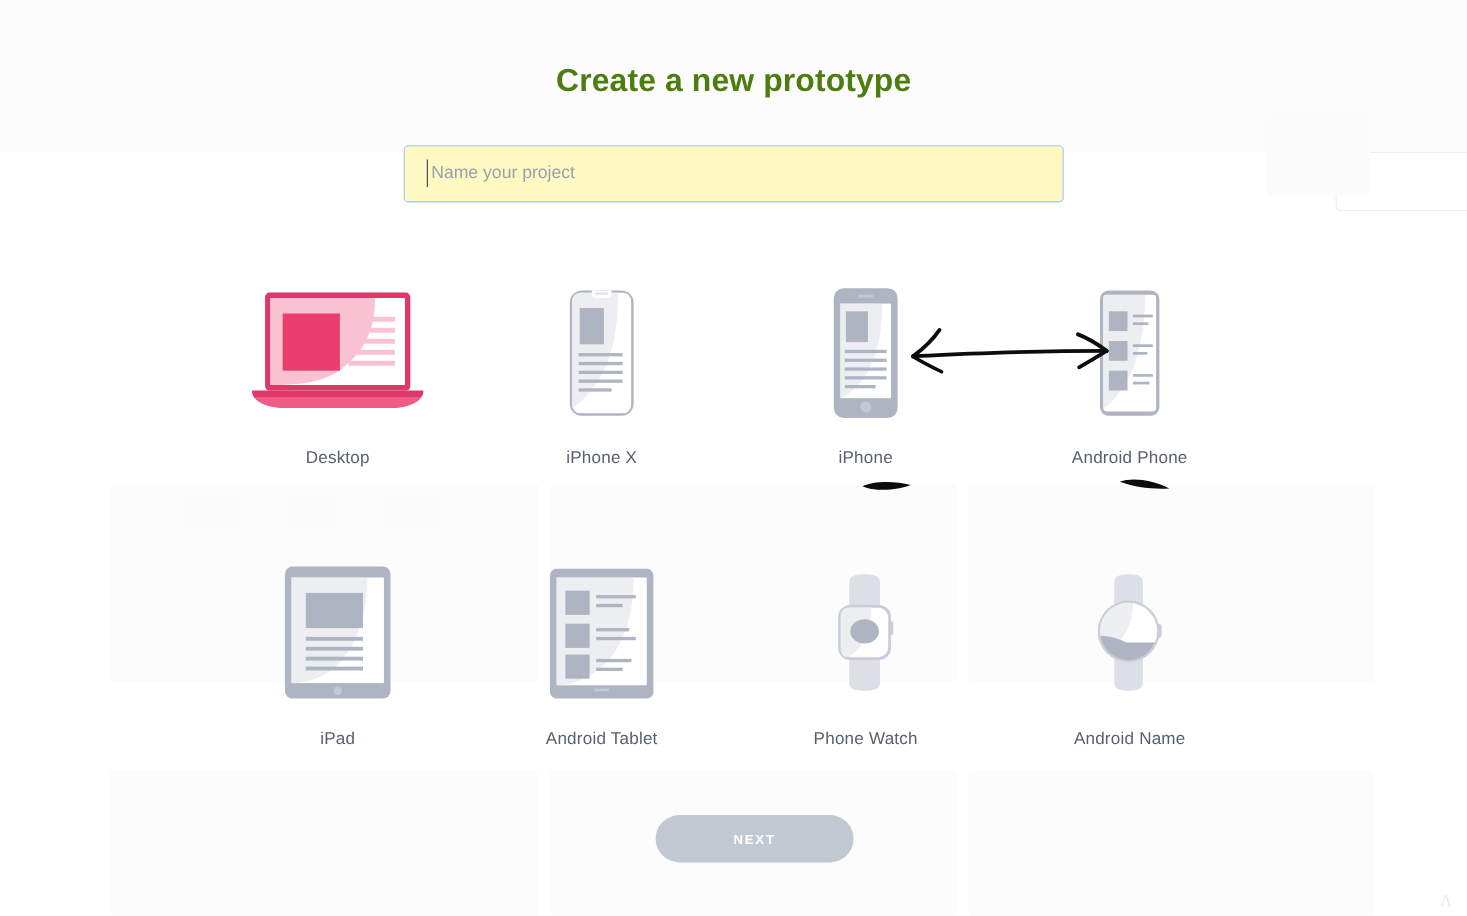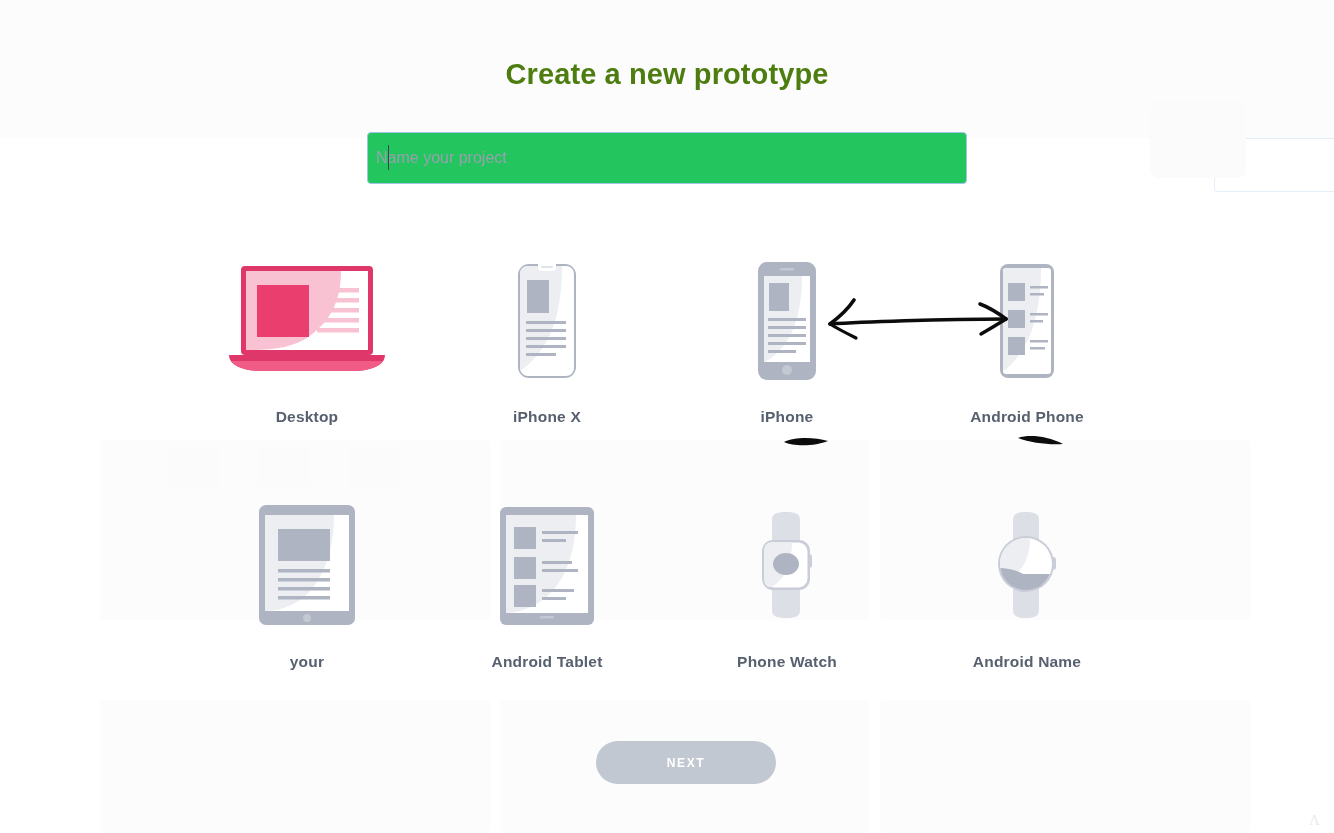--- a/index.html
+++ b/index.html
@@ -88,43 +88,42 @@
     margin-top: 41px;
     width: 600px;
     height: 52px;
     position: relative;
   }
   .name-input {
     width: 100%;
     height: 100%;
     border: 1px solid #9ec5e8;
     border-radius: 4px;
-    background: #22c55e;
+    background: #fef9c3;
     font-family: "Liberation Sans", sans-serif;
     font-size: 16px;
     color: #45505f;
-    padding: 0 8px;
+    padding: 0 24px;
     outline: none;
   }
   .name-input::placeholder { color: #98a1ad; }
   .caret {
     position: absolute;
     left: 21px; top: 13px;
     width: 1px; height: 25px;
     background: #3b4450;
   }
 
   
   .grid {
     margin-top: 62px;
     width: 960px;
     display: grid;
     grid-template-columns: repeat(4, 1fr);
-    row-gap: 5px;
-    font-weight: bold;
+    row-gap: 15px;
   }
   .cell {
     display: flex;
     flex-direction: column;
     align-items: center;
     cursor: pointer;
     position: relative;
     height: 240px;
   }
   .art {
@@ -336,21 +335,21 @@
               <g fill="#aeb4c2">
                 <rect x="26" y="68" width="52" height="3.5"></rect>
                 <rect x="26" y="77" width="52" height="3.5"></rect>
                 <rect x="26" y="86" width="52" height="3.5"></rect>
                 <rect x="26" y="95" width="52" height="3.5"></rect>
               </g>
             </g>
             <circle cx="55" cy="117" r="4" fill="#c3c8d3"></circle>
           </svg>
         </div>
-        <div class="cell-label">your</div>
+        <div class="cell-label">iPad</div>
       </div>
 
       <div class="cell">
         <div class="art">
           <svg width="110" height="130" viewBox="0 0 110 130">
             <defs>
                 <clipPath id="clipAT">
                   <rect x="14" y="14" width="82" height="98"></rect>
                 </clipPath>
               </defs>

